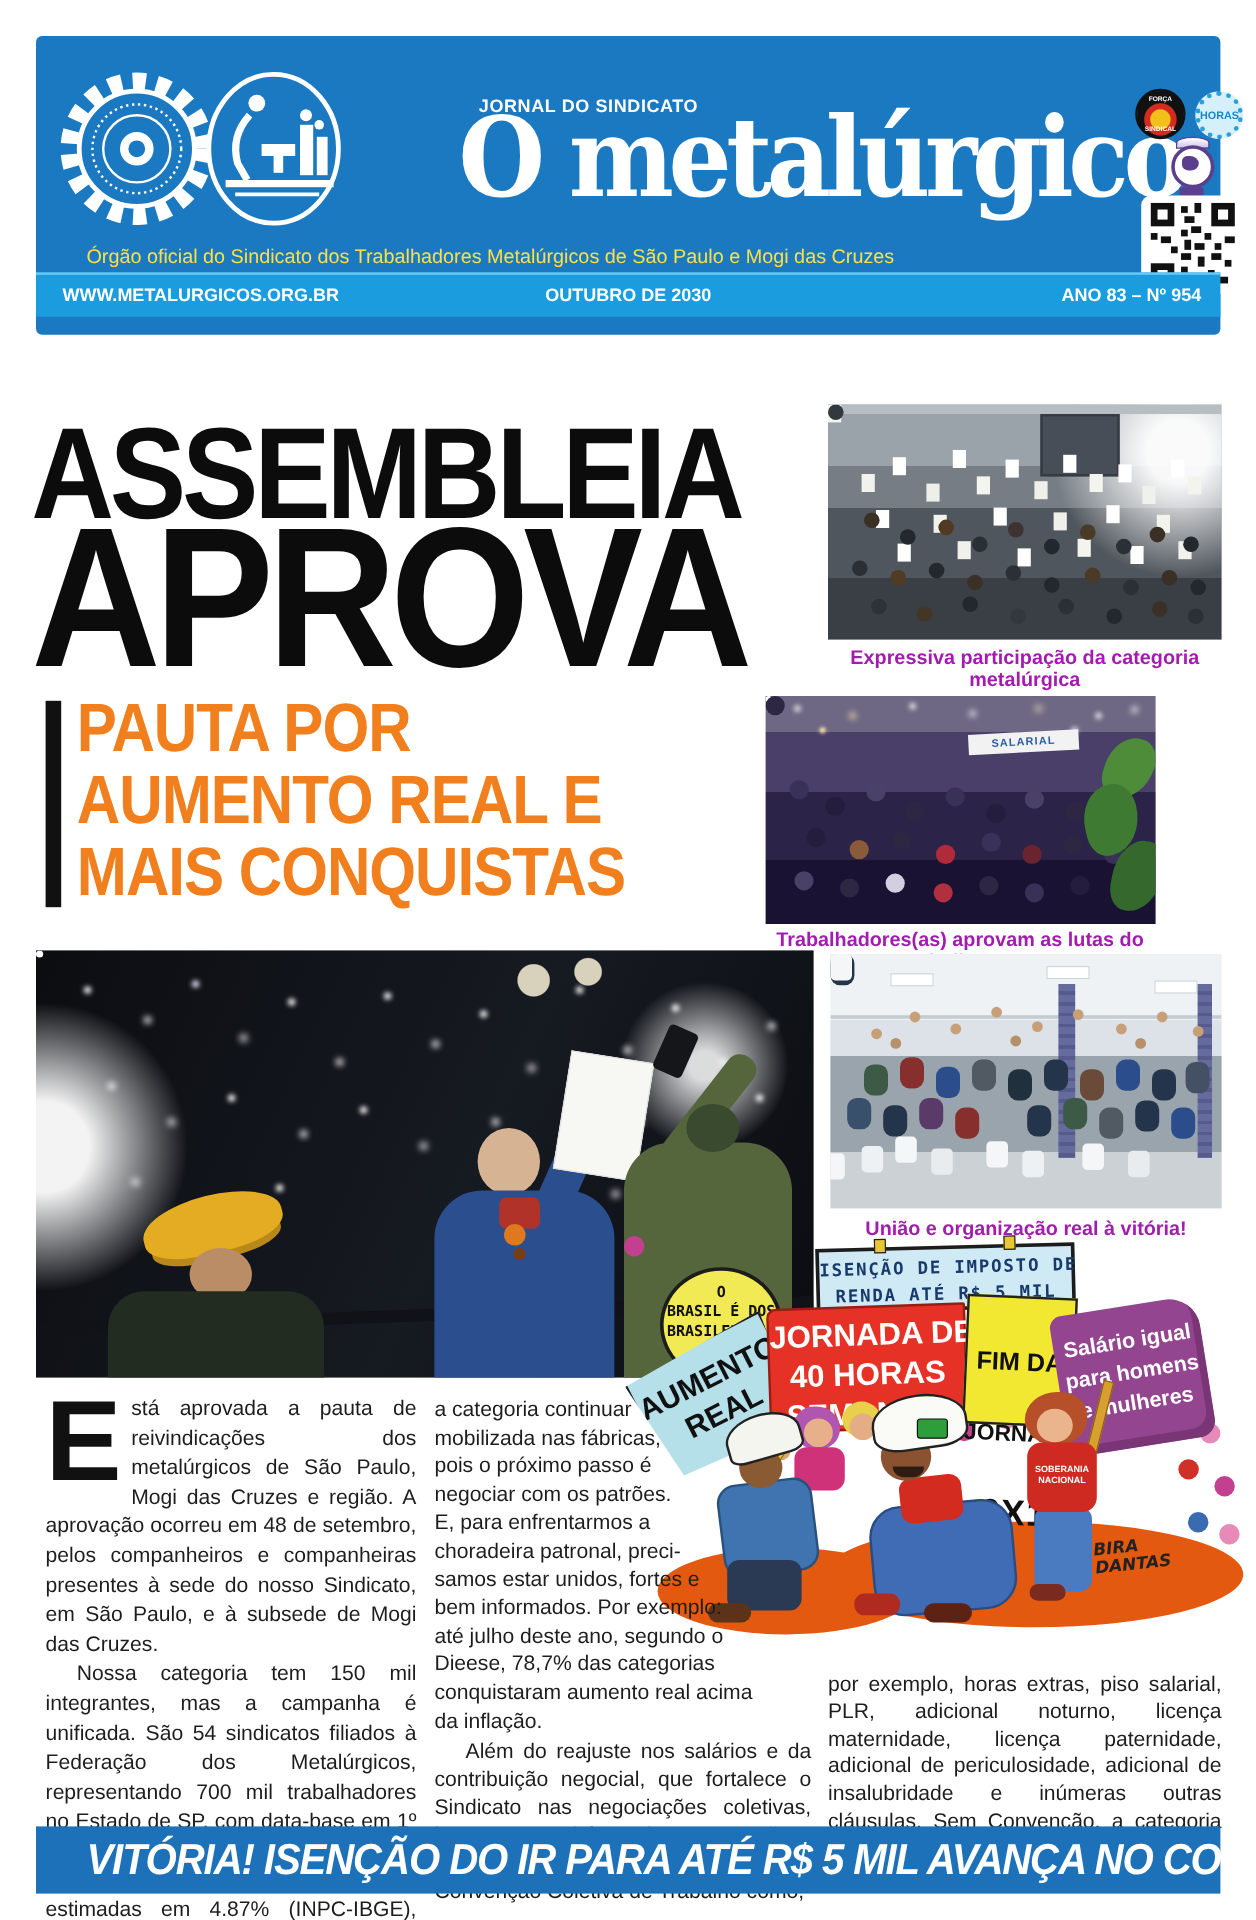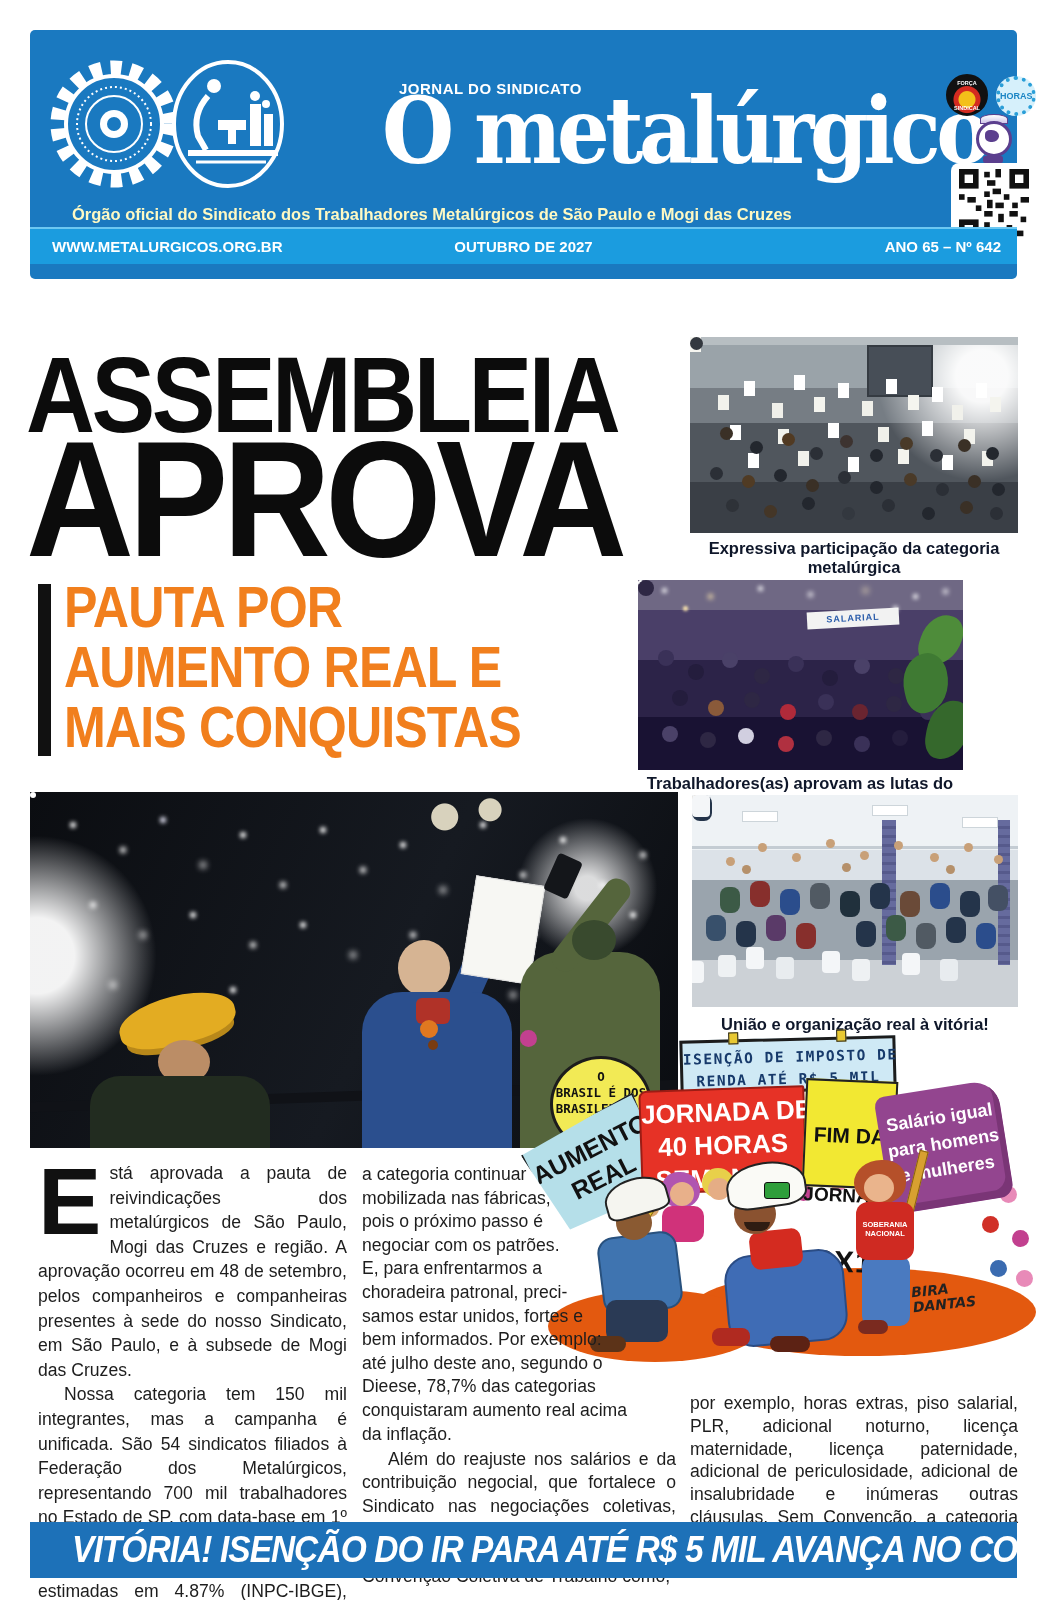--- a/index.html
+++ b/index.html
@@ -6,21 +6,21 @@
   .page{position:relative;width:1047px;height:1600px;background:#fff;margin:0 auto;
         font-family:"Liberation Sans",sans-serif;overflow:hidden;}
   .abs{position:absolute;}
 
   
   .masthead{left:30px;top:30px;width:987px;height:249px;background:#1a79c0;border-radius:5px;}
   .kicker{left:369px;top:50px;color:#fff;font-weight:bold;font-size:15px;letter-spacing:.5px;}
   .nameplate{left:352px;top:44px;color:#fff;font-family:"DejaVu Serif",serif;font-weight:bold;
              font-size:92px;letter-spacing:-5px;transform:scaleX(.90);transform-origin:left top;
              white-space:nowrap;line-height:1.25;}
-  .tagline{left:42px;top:174px;color:#fef9c3;font-weight:bold;font-size:16.5px;line-height:21px;width:720px;}
+  .tagline{left:42px;top:174px;color:#fde047;font-weight:normal;font-size:16.5px;line-height:21px;width:720px;}
   .logo-svg{left:16px;top:28px;}
   
   .badge-forca{left:916px;top:44px;width:38px;height:38px;border-radius:50%;
     background:radial-gradient(circle at 50% 62%,#f3c019 0 8px,#d42b20 9px 13px,#111 14px);
     border:2px solid #111;color:#fff;font-size:5.5px;font-weight:bold;text-align:center;line-height:6px;}
   .badge-forca span{display:block;}
   .badge-forca .t{margin-top:4px;} .badge-forca .b{margin-top:19px;}
   .badge-cntm{left:966px;top:46px;width:32px;height:32px;border-radius:50%;background:#d6f0fb;
     border:4px dotted #2a9fd8;color:#1b85c4;font-weight:bold;font-size:9px;text-align:center;line-height:32px;}
   .badge-fed{left:942px;top:84px;width:42px;height:52px;}
@@ -51,21 +51,21 @@
        letter-spacing:-4px;transform:scaleX(.885);transform-origin:left top;white-space:nowrap;}
   .hl2{left:26px;top:416px;font-size:166px;line-height:1;font-weight:bold;color:#0c0c0c;
        letter-spacing:-6px;transform:scaleX(.90);transform-origin:left top;white-space:nowrap;}
 
   
   .sub-bar{left:38px;top:584px;width:13px;height:172px;background:#111;}
   .subhead{left:64px;top:577px;color:#f17f1d;font-weight:bold;font-size:57px;line-height:60px;
            letter-spacing:-1px;transform:scaleX(.88);transform-origin:left top;white-space:pre;}
 
   
-  .caption{color:#0f172a;font-weight:bold;font-size:16.5px;text-align:center;}
+  .caption{color:#a21caf;font-weight:bold;font-size:16.5px;text-align:center;}
   .photo{overflow:hidden;}
   .photo1{left:690px;top:337px;width:328px;height:196px;
     background:
       radial-gradient(circle at 89% 20%,rgba(255,255,255,.95) 0 26px,rgba(255,255,255,0) 105px),
       linear-gradient(#9aa3a9 0 26%,#767d84 26% 44%,#50565d 44% 74%,#3a3f46 74% 100%);}
   .photo1 .door{position:absolute;left:54%;top:4%;width:62px;height:48px;background:#474e57;border:2px solid #353b42;}
   .photo1 .beam{position:absolute;left:0;top:0;width:100%;height:8px;background:#b7bec2;}
   .papers{position:absolute;left:0;top:0;width:11px;height:15px;background:#f5f5f0;
     box-shadow:28px 58px #f2f2ec,54px 44px #fff,82px 66px #efefe9,104px 38px #fff,124px 60px #f4f4ee,
     148px 46px #fff,172px 64px #f0f0ea,196px 42px #fff,218px 58px #f5f5ef,242px 50px #fff,
@@ -314,22 +314,22 @@
             <rect x="20" y="22" width="3" height="2"></rect>
           <rect x="9" y="23" width="2" height="2"></rect>
             <rect x="16" y="23" width="2" height="2"></rect>
         </g>
       </svg>
     </div>
   </header>
 
   <div class="abs infobar">
     <span class="web">WWW.METALURGICOS.ORG.BR</span>
-    <span class="date">OUTUBRO DE 2027</span>
-    <span class="ed">ANO 65 – Nº 642</span>
+    <span class="date">OUTUBRO DE 2030</span>
+    <span class="ed">ANO 83 – Nº 954</span>
   </div>
 
 
   <div class="abs hl1">ASSEMBLEIA</div>
   <div class="abs hl2">APROVA</div>
 
   <div class="abs photo photo1">
     <div class="beam"></div>
       <div class="door"></div>
     <div class="papers"></div>

